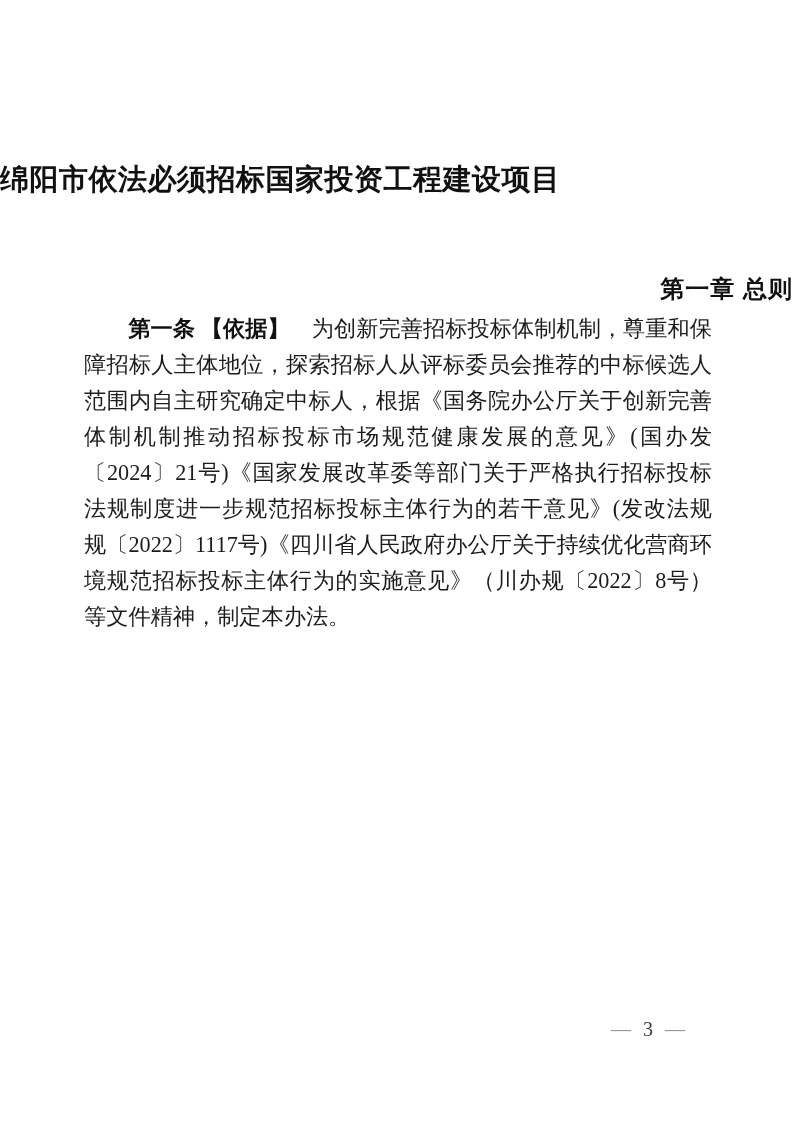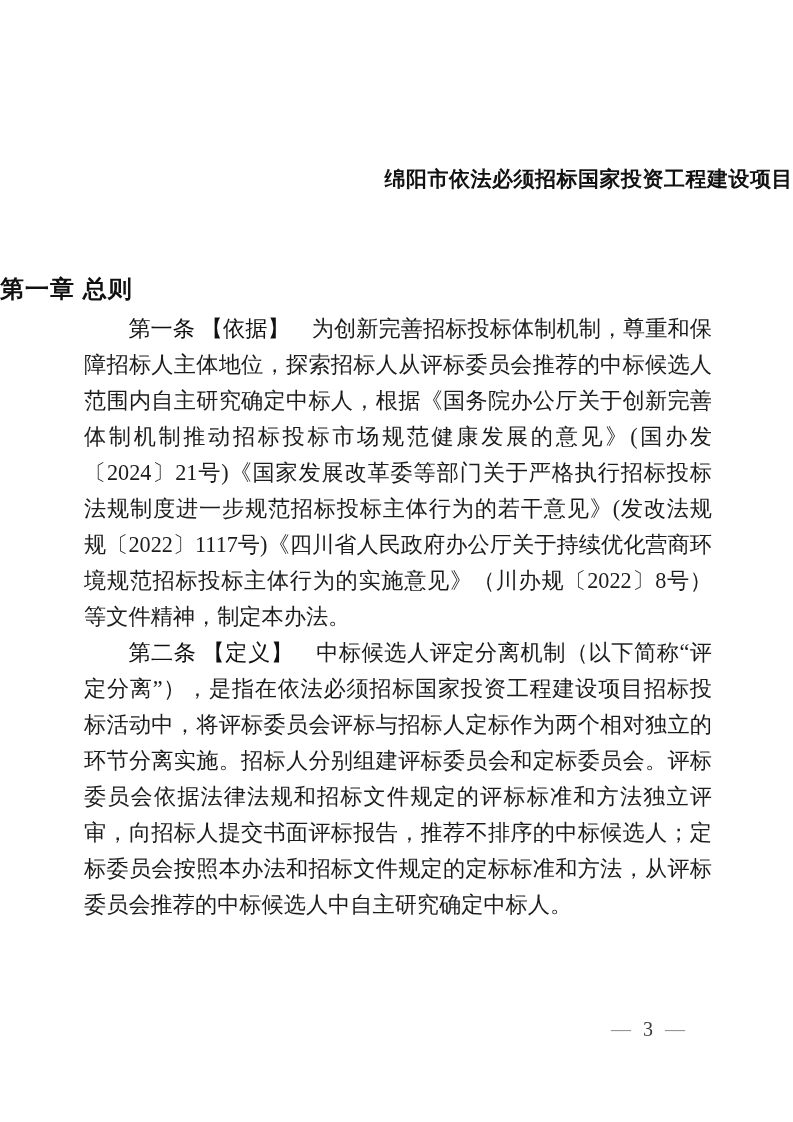--- a/index.html
+++ b/index.html
@@ -16,34 +16,34 @@
     overflow: hidden;
     font-family: "Liberation Serif", "DejaVu Serif", serif;
     color: #1c1c1c;
   }
   .doc-title {
     position: absolute;
     top: 160px;
     left: 0;
     width: 100%;
     margin: 0;
-    text-align: right;
-    font-size: 21px;
+    text-align: left;
+    font-size: 29px;
     font-weight: bold;
     line-height: 38px;
     color: #111111;
     letter-spacing: 0.5px;
   }
   .title-line { display: block; }
   .chapter-heading {
     position: absolute;
     top: 274px;
     left: 0;
     width: 100%;
-    text-align: left;
+    text-align: right;
     font-family: "Liberation Sans", "DejaVu Sans", sans-serif;
     font-weight: bold;
     font-size: 24px;
     line-height: 30px;
     color: #111111;
     letter-spacing: 1px;
   }
   .doc-body {
     position: absolute;
     top: 311px;
@@ -52,21 +52,21 @@
     font-size: 22.2px;
     line-height: 36px;
     text-align: justify;
     color: #1c1c1c;
   }
   .article {
     margin: 0;
     text-indent: 2em;
   }
   .article-lead {
-    font-weight: normal;
+    font-weight: bold;
     color: #111111;
   }
   .page-footer {
     position: absolute;
     top: 1017px;
     right: 108px;
     font-size: 20px;
     line-height: 24px;
     color: #3c3c3c;
     white-space: nowrap;
@@ -86,21 +86,20 @@
 
   <h1 class="doc-title">
     <span class="title-line">绵阳市依法必须招标国家投资工程建设项目</span>
   </h1>
 
   <div class="chapter-heading">第一章 总则</div>
 
   <div class="doc-body">
     <p class="article"><b class="article-lead">第一条 【依据】</b><span>　为创新完善招标投标体制机制，尊重和保障招标人主体地位，探索招标人从评标委员会推荐的中标候选人范围内自主研究确定中标人，根据《国务院办公厅关于创新完善体制机制推动招标投标市场规范健康发展的意见》(国办发〔2024〕21号)《国家发展改革委等部门关于严格执行招标投标法规制度进一步规范招标投标主体行为的若干意见》(发改法规规〔2022〕1117号)《四川省人民政府办公厅关于持续优化营商环境规范招标投标主体行为的实施意见》（川办规〔2022〕8号）等文件精神，制定本办法。</span></p>
 
-    <p class="article"><b class="article-lead">第二条 【定义】</b><span>　中标候选人评定分离机制（以下简称“评定分离”），是指在依法必须招标国家投资工程建设项目招标投标活动中，将评标委员会评标与招标人定标作为两个相对独立的环节分离实施。招标人分别组建评标委员会和定标委员会。评标委员会依据法律法规和招标文件规定的评标标准和方法独立评审，向招标人提交书面评标报告，推荐不排序的中标候选人；定标委员会按照本办法和招标文件规定的定标标准和方法，从评标委员会推荐的中标候选人中自主研究确定中标人。</span></p>
 
   </div>
 
   <div class="page-footer">
     <span class="footer-dash">—</span><span class="footer-pagenum">3</span><span class="footer-dash">—</span>
   </div>
 
 </div>
 
 </body></html>

